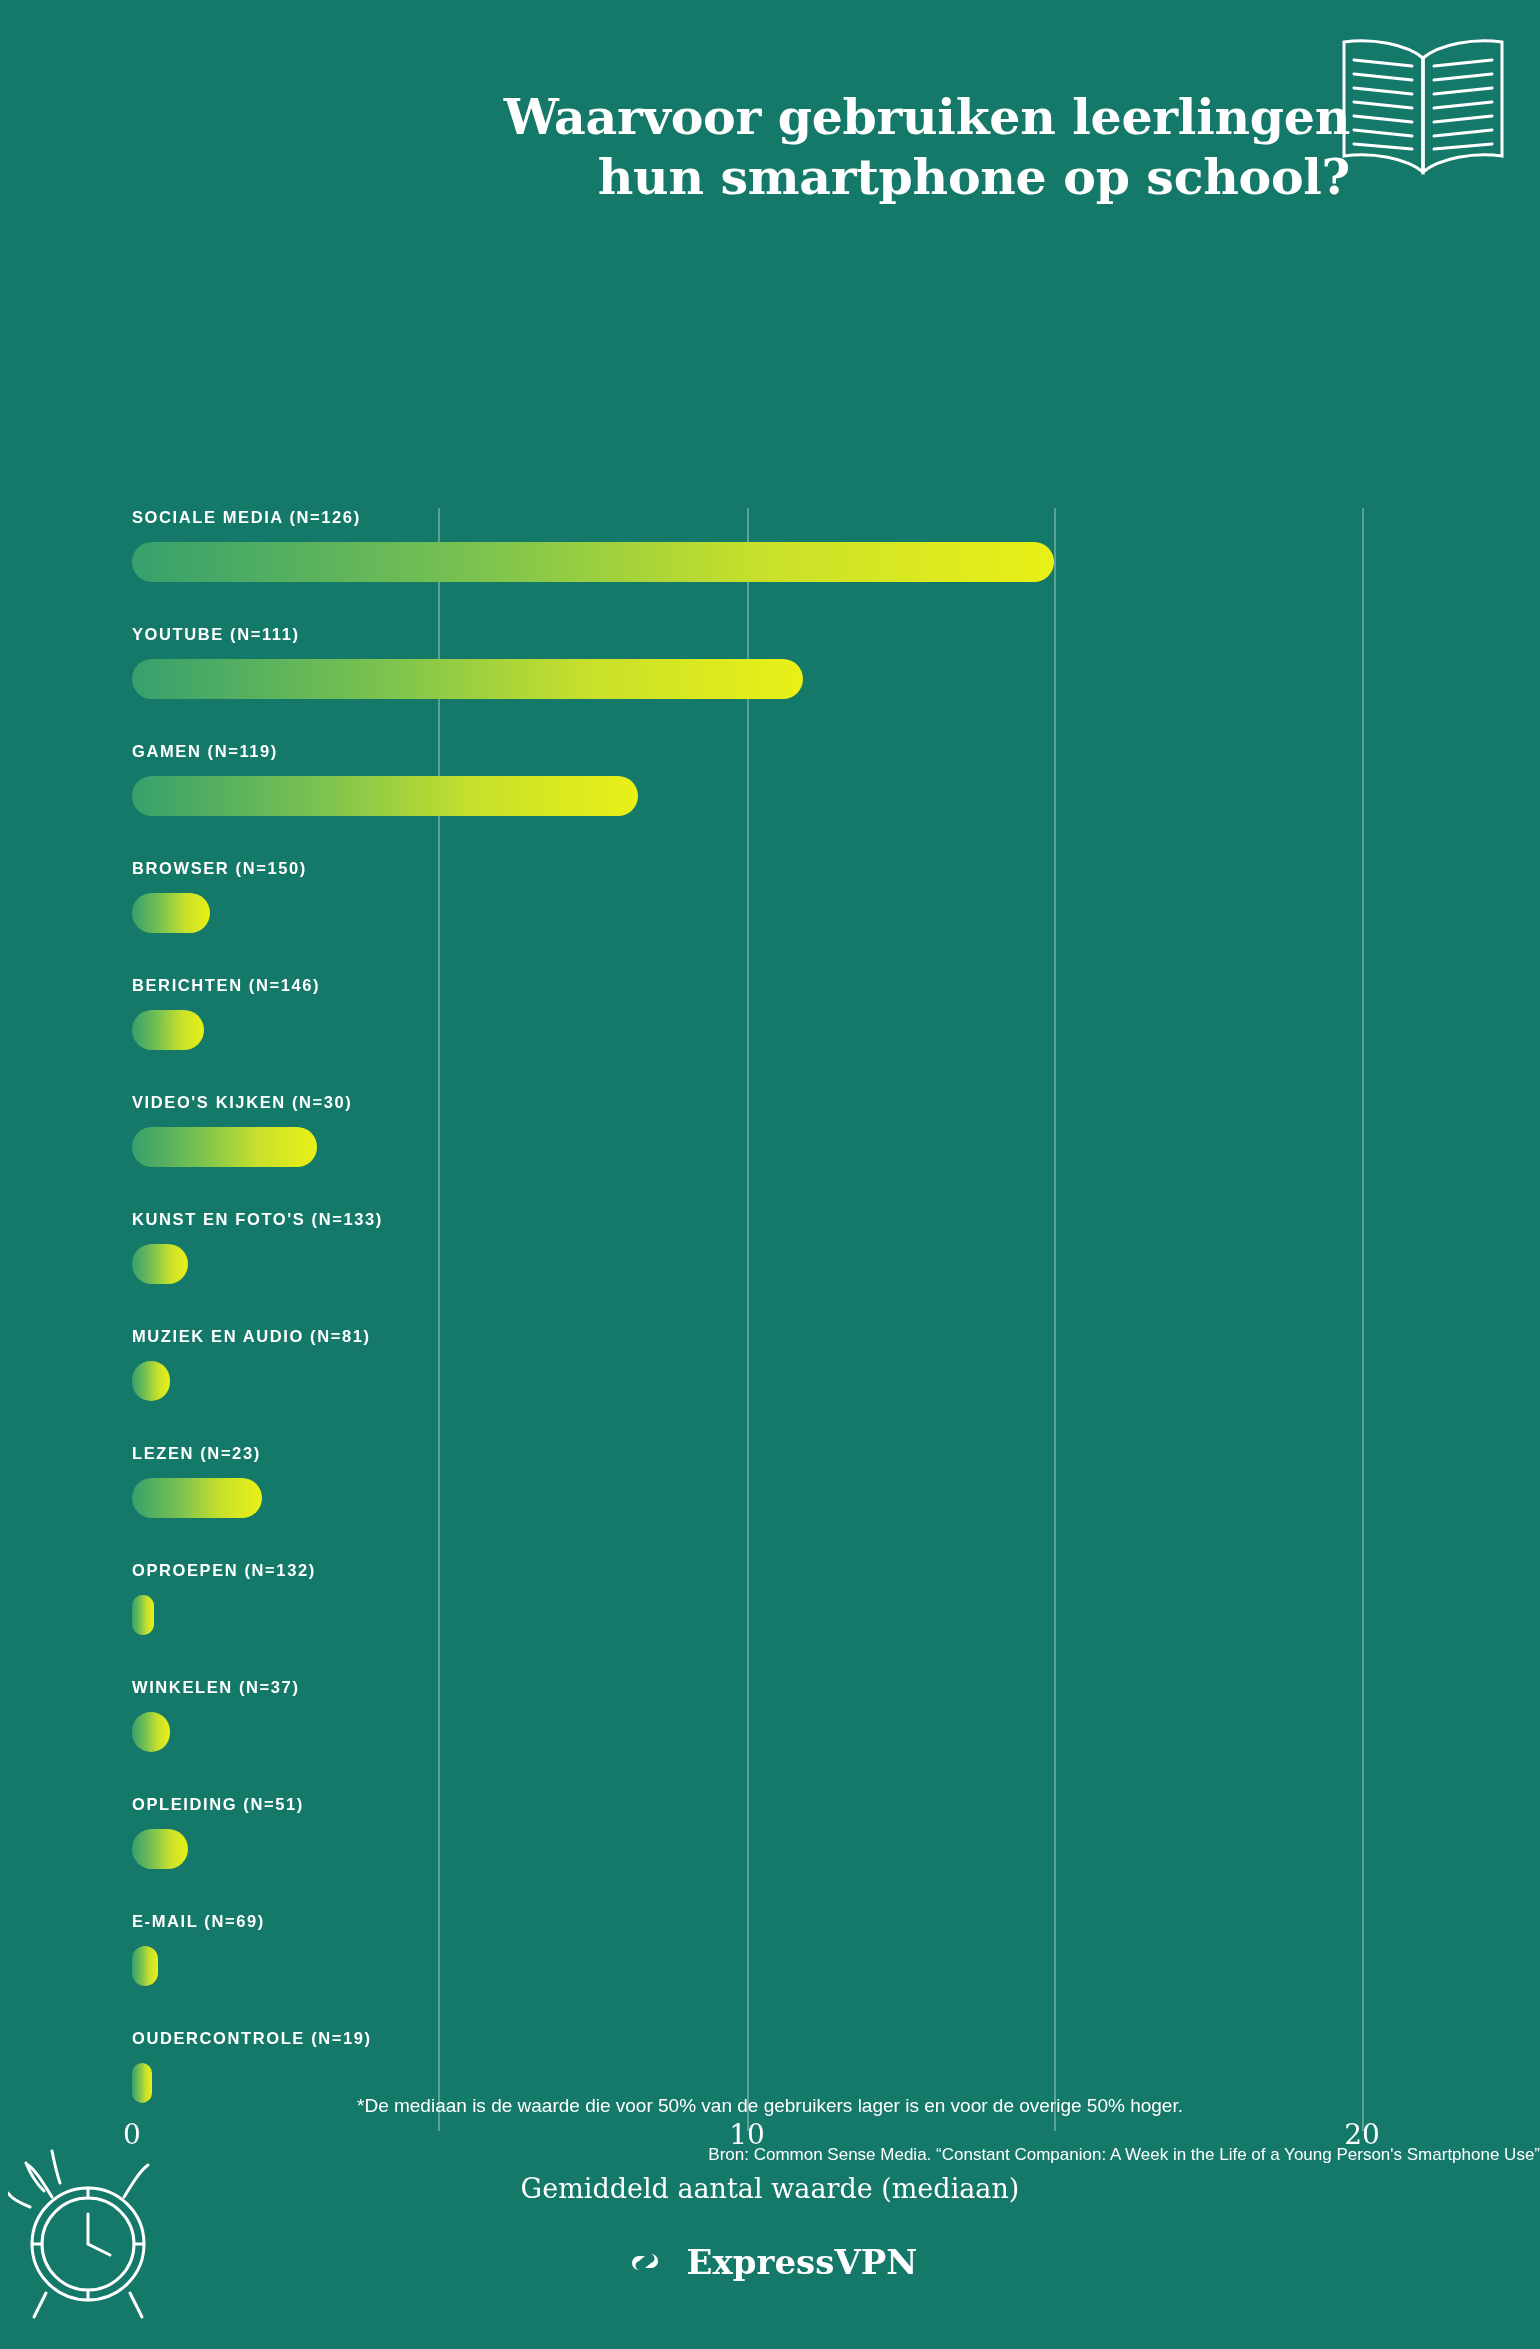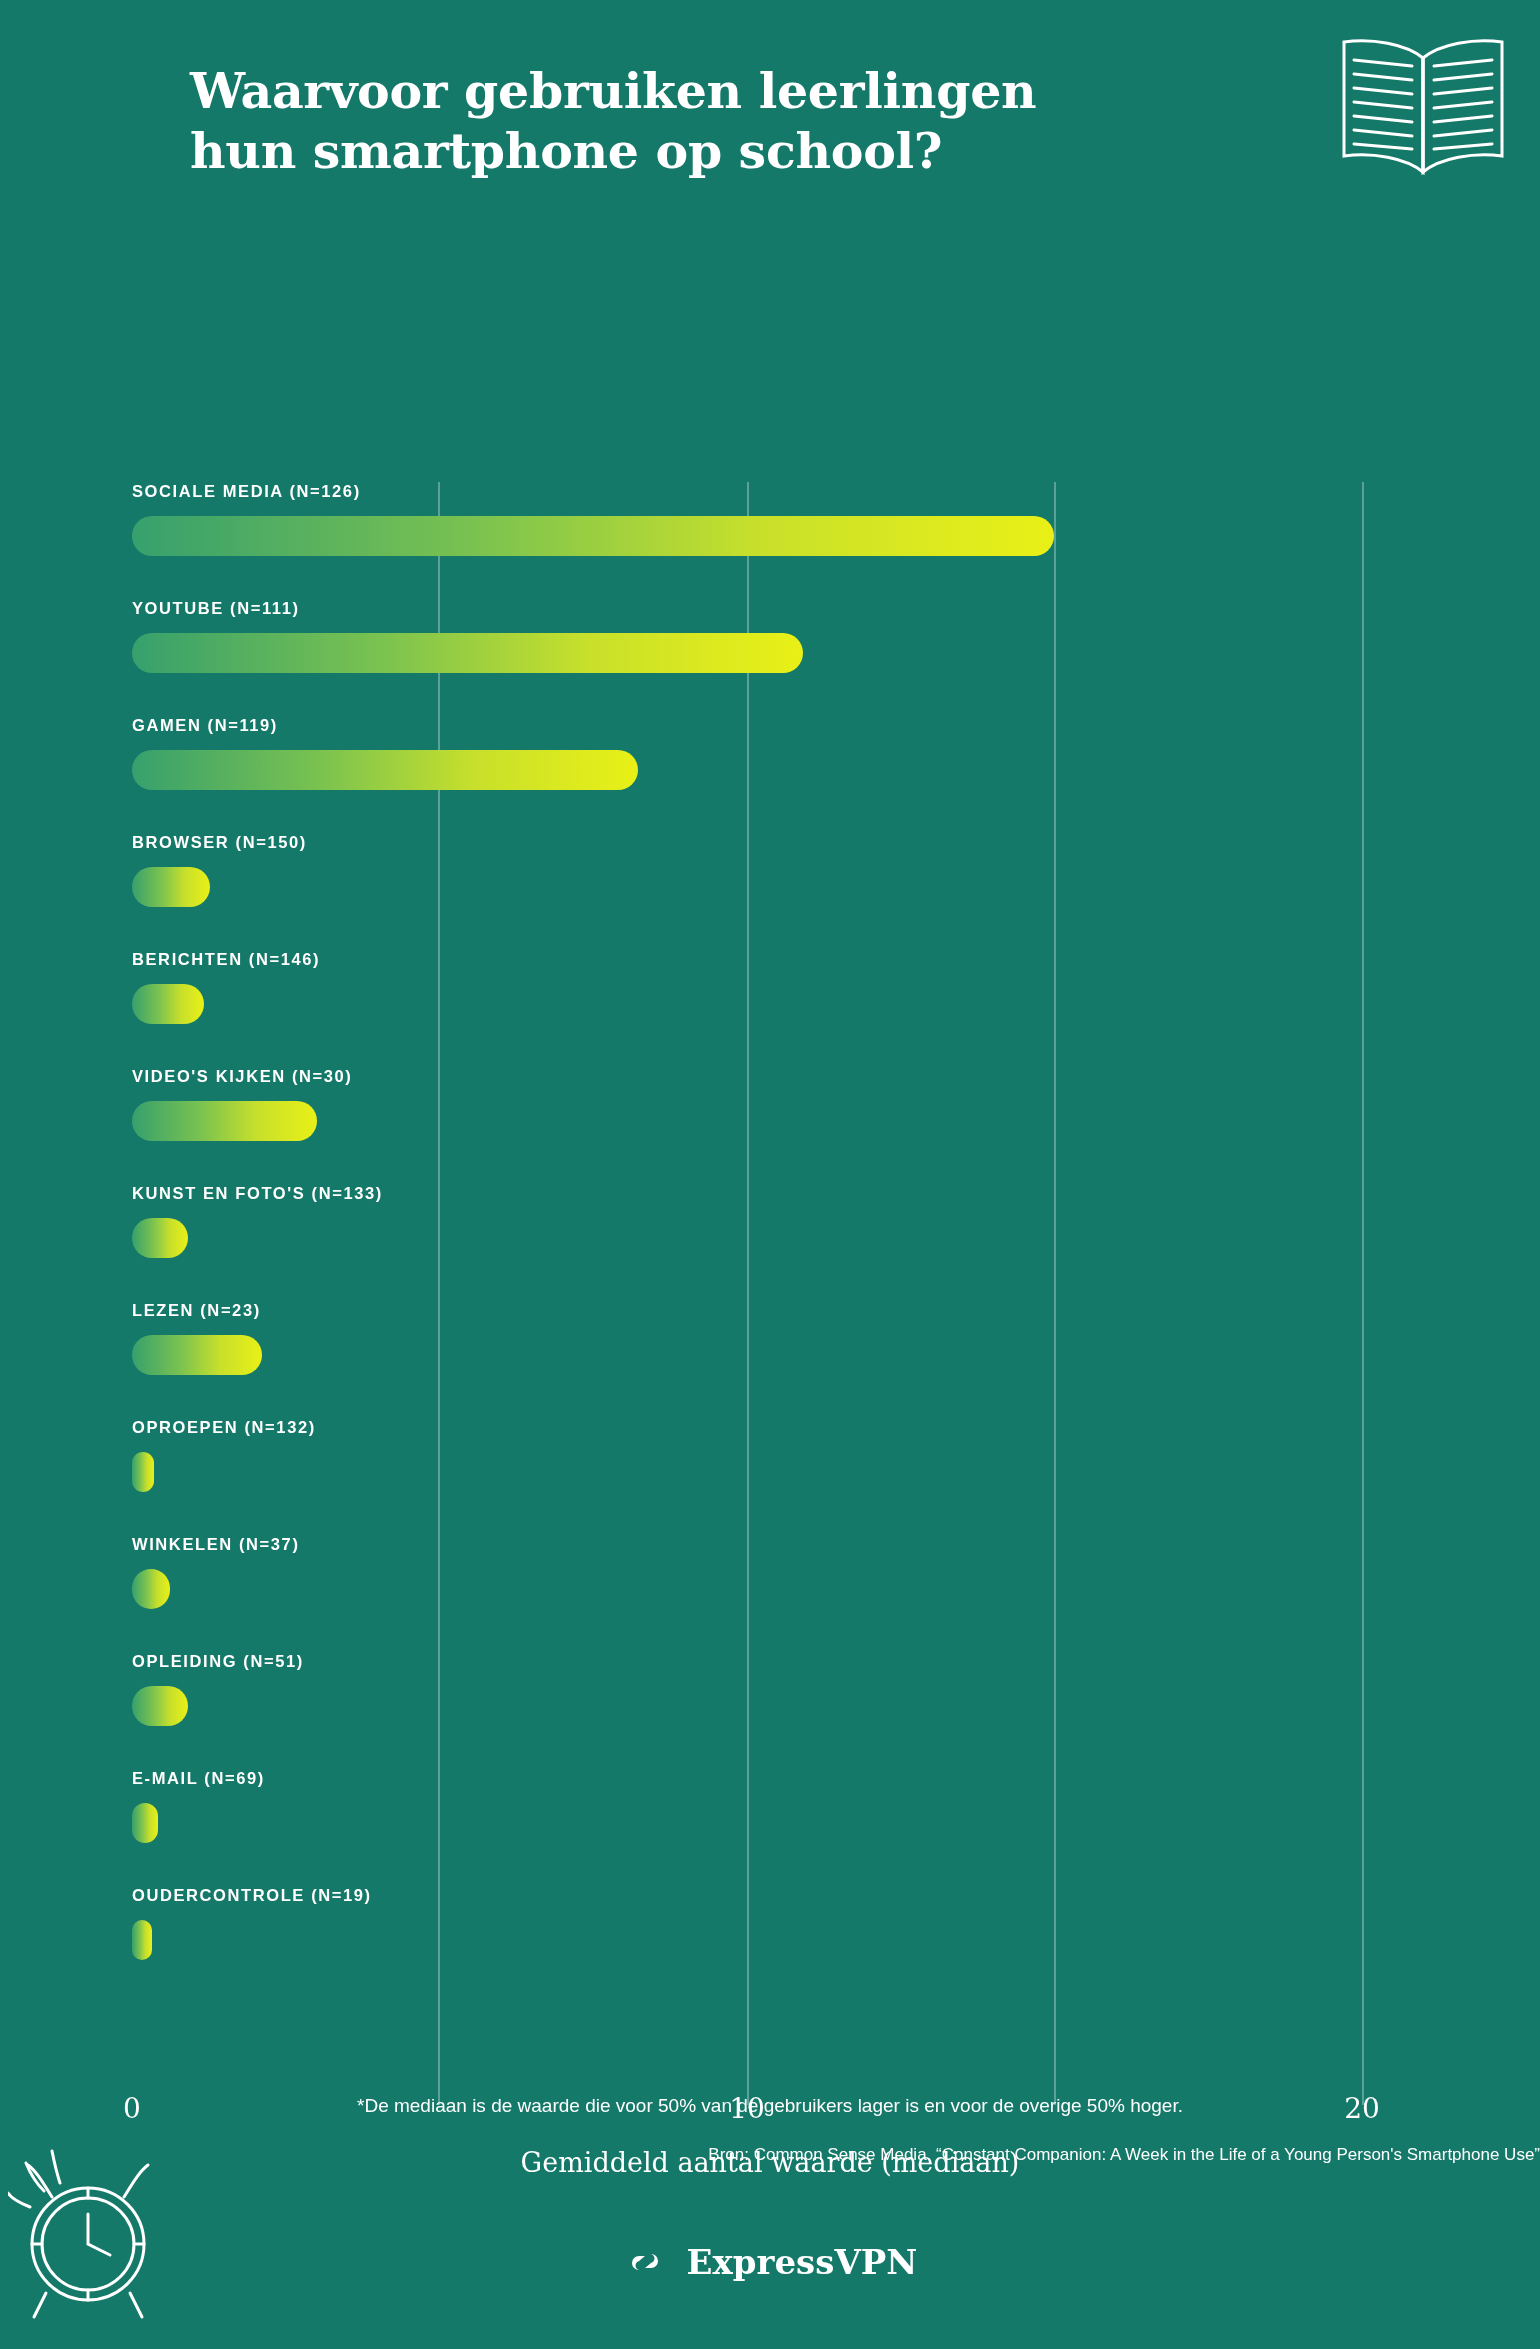--- a/index.html
+++ b/index.html
@@ -11,22 +11,22 @@
     height: 2349px;
     background: #15796a;
     font-family: "Liberation Sans", sans-serif;
     color: #ffffff;
     overflow: hidden;
     position: relative;
   }
 
   
   .header {
-    padding-top: 62px;
-    text-align: left;
+    padding-top: 88px;
+    text-align: right;
     position: relative;
   }
   .title {
     font-family: "DejaVu Serif", serif;
     font-weight: 700;
     font-size: 49px;
     line-height: 1.22;
     letter-spacing: -0.3px;
     color: #ffffff;
     margin: 0 auto;
@@ -264,20 +264,26 @@
         </div>
       </div>
 
       <div class="row">
         <div class="row-label">Kunst en foto's (n=133)</div>
         <div class="bar-track">
           <div class="bar" style="width:56px;"></div>
         </div>
       </div>
 
+      <div class="row">
+        <div class="row-label">Muziek en audio (n=81)</div>
+        <div class="bar-track">
+          <div class="bar" style="width:38px;"></div>
+        </div>
+      </div>
 
       <div class="row">
         <div class="row-label">Lezen (n=23)</div>
         <div class="bar-track">
           <div class="bar" style="width:130px;"></div>
         </div>
       </div>
 
       <div class="row">
         <div class="row-label">Oproepen (n=132)</div>

